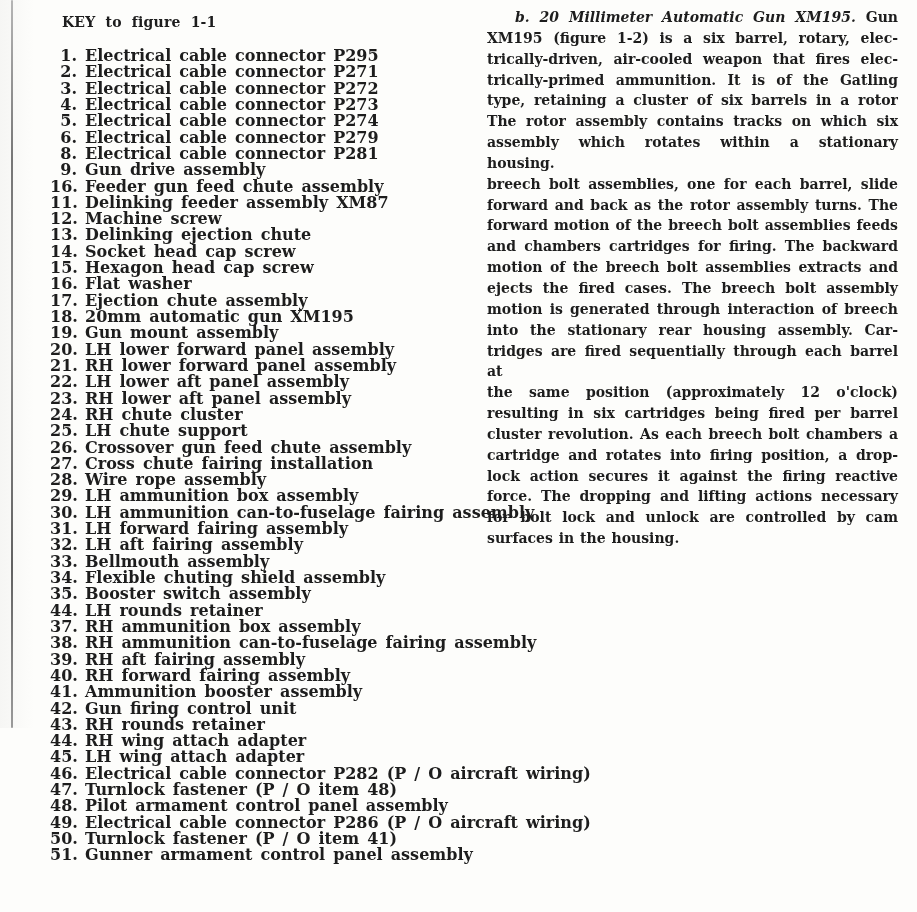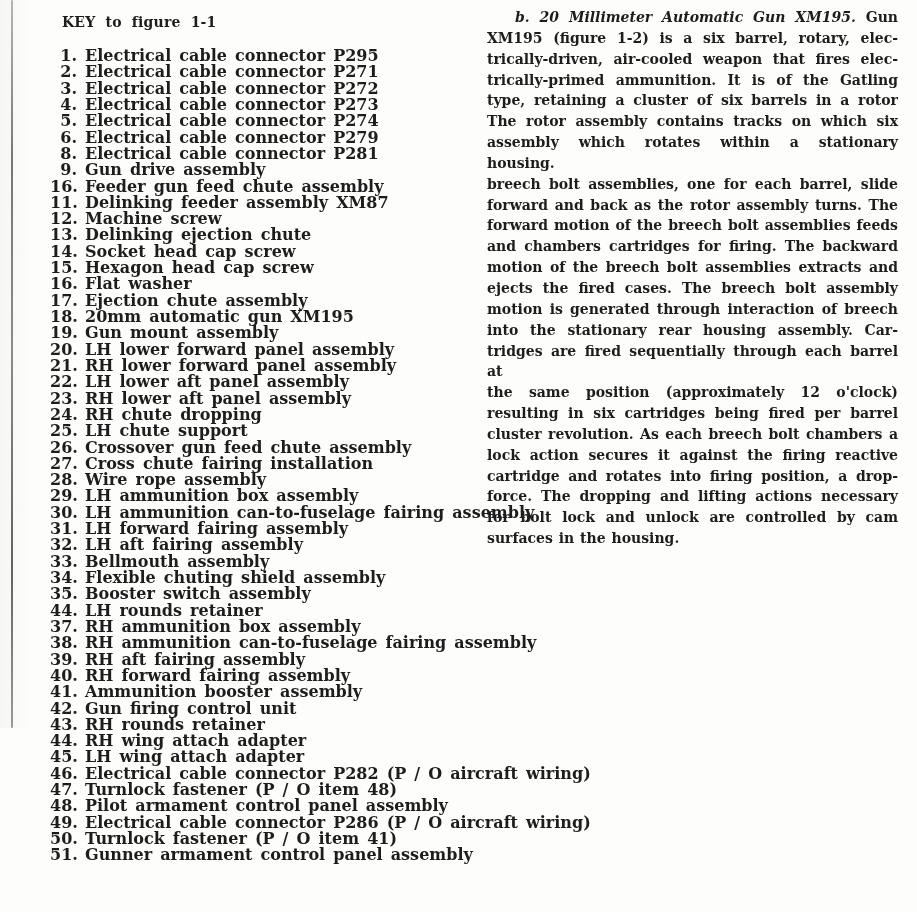--- a/index.html
+++ b/index.html
@@ -148,21 +148,21 @@
 
       <div class="key-item">
         <span class="num">22.</span><span class="txt">LH lower aft panel assembly</span>
       </div>
 
       <div class="key-item">
         <span class="num">23.</span><span class="txt">RH lower aft panel assembly</span>
       </div>
 
       <div class="key-item">
-        <span class="num">24.</span><span class="txt">RH chute dropping</span>
+        <span class="num">24.</span><span class="txt">RH chute cluster</span>
       </div>
 
       <div class="key-item">
         <span class="num">25.</span><span class="txt">LH chute support</span>
       </div>
 
       <div class="key-item">
         <span class="num">26.</span><span class="txt">Crossover gun feed chute assembly</span>
       </div>
 
@@ -304,23 +304,23 @@
         <div class="pline">into the stationary rear housing assembly. Car-</div>
 
         <div class="pline">tridges are fired sequentially through each barrel at</div>
 
         <div class="pline">the same position (approximately 12 o'clock)</div>
 
         <div class="pline">resulting in six cartridges being fired per barrel</div>
 
         <div class="pline">cluster revolution. As each breech bolt chambers a</div>
 
+        <div class="pline">cartridge and rotates into firing position, a drop-</div>
+
         <div class="pline">lock action secures it against the firing reactive</div>
-
-        <div class="pline">cartridge and rotates into firing position, a drop-</div>
 
         <div class="pline">force. The dropping and lifting actions necessary</div>
 
         <div class="pline">for bolt lock and unlock are controlled by cam</div>
 
         <div class="pline last">surfaces in the housing.</div>
       </div>
   </div>
 </div>
 

